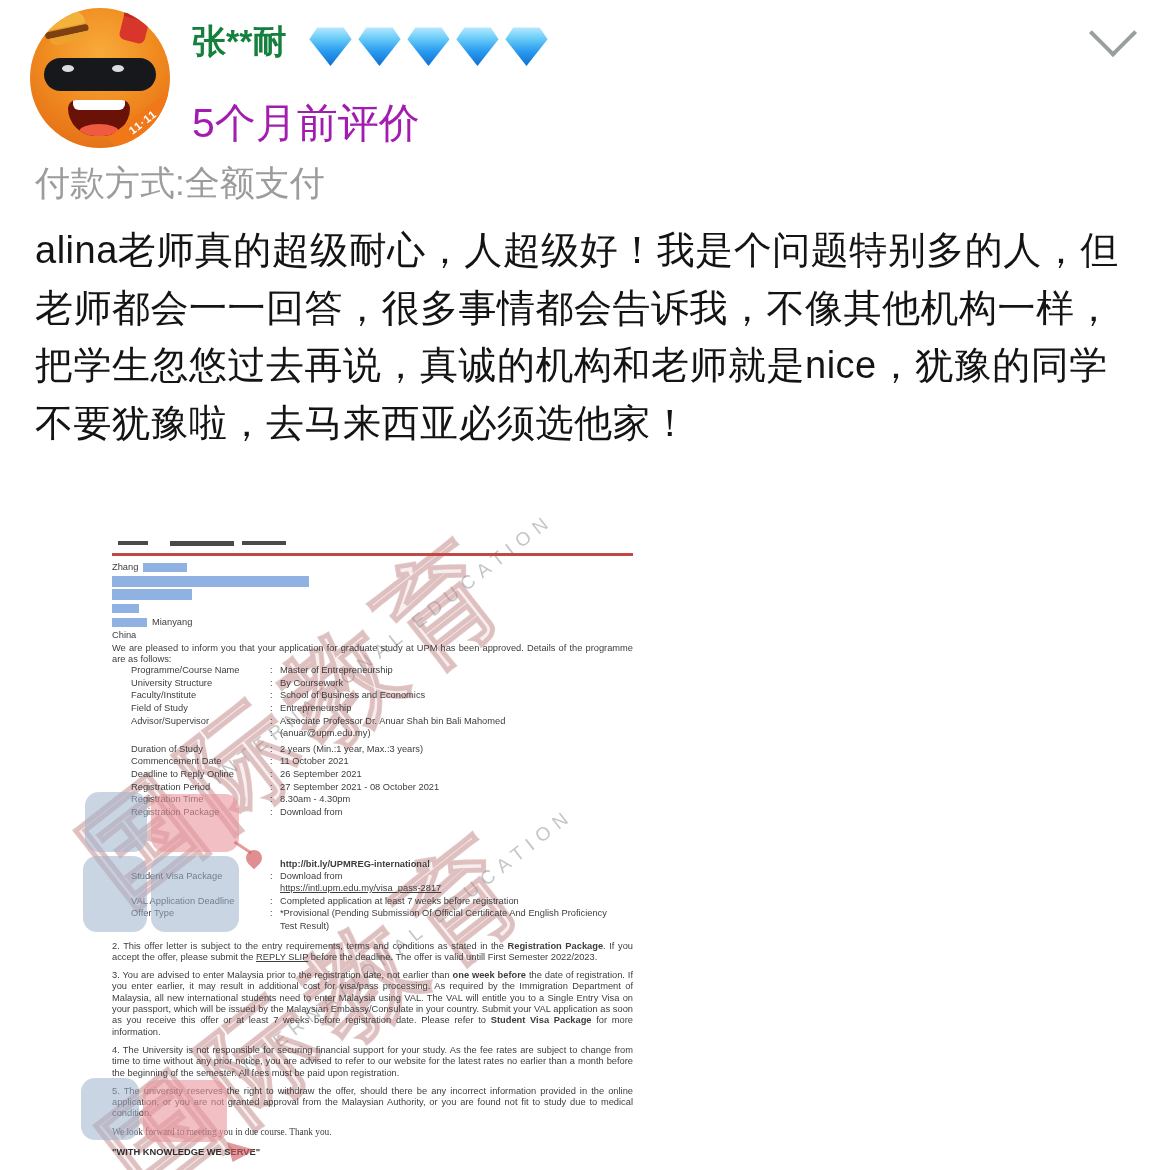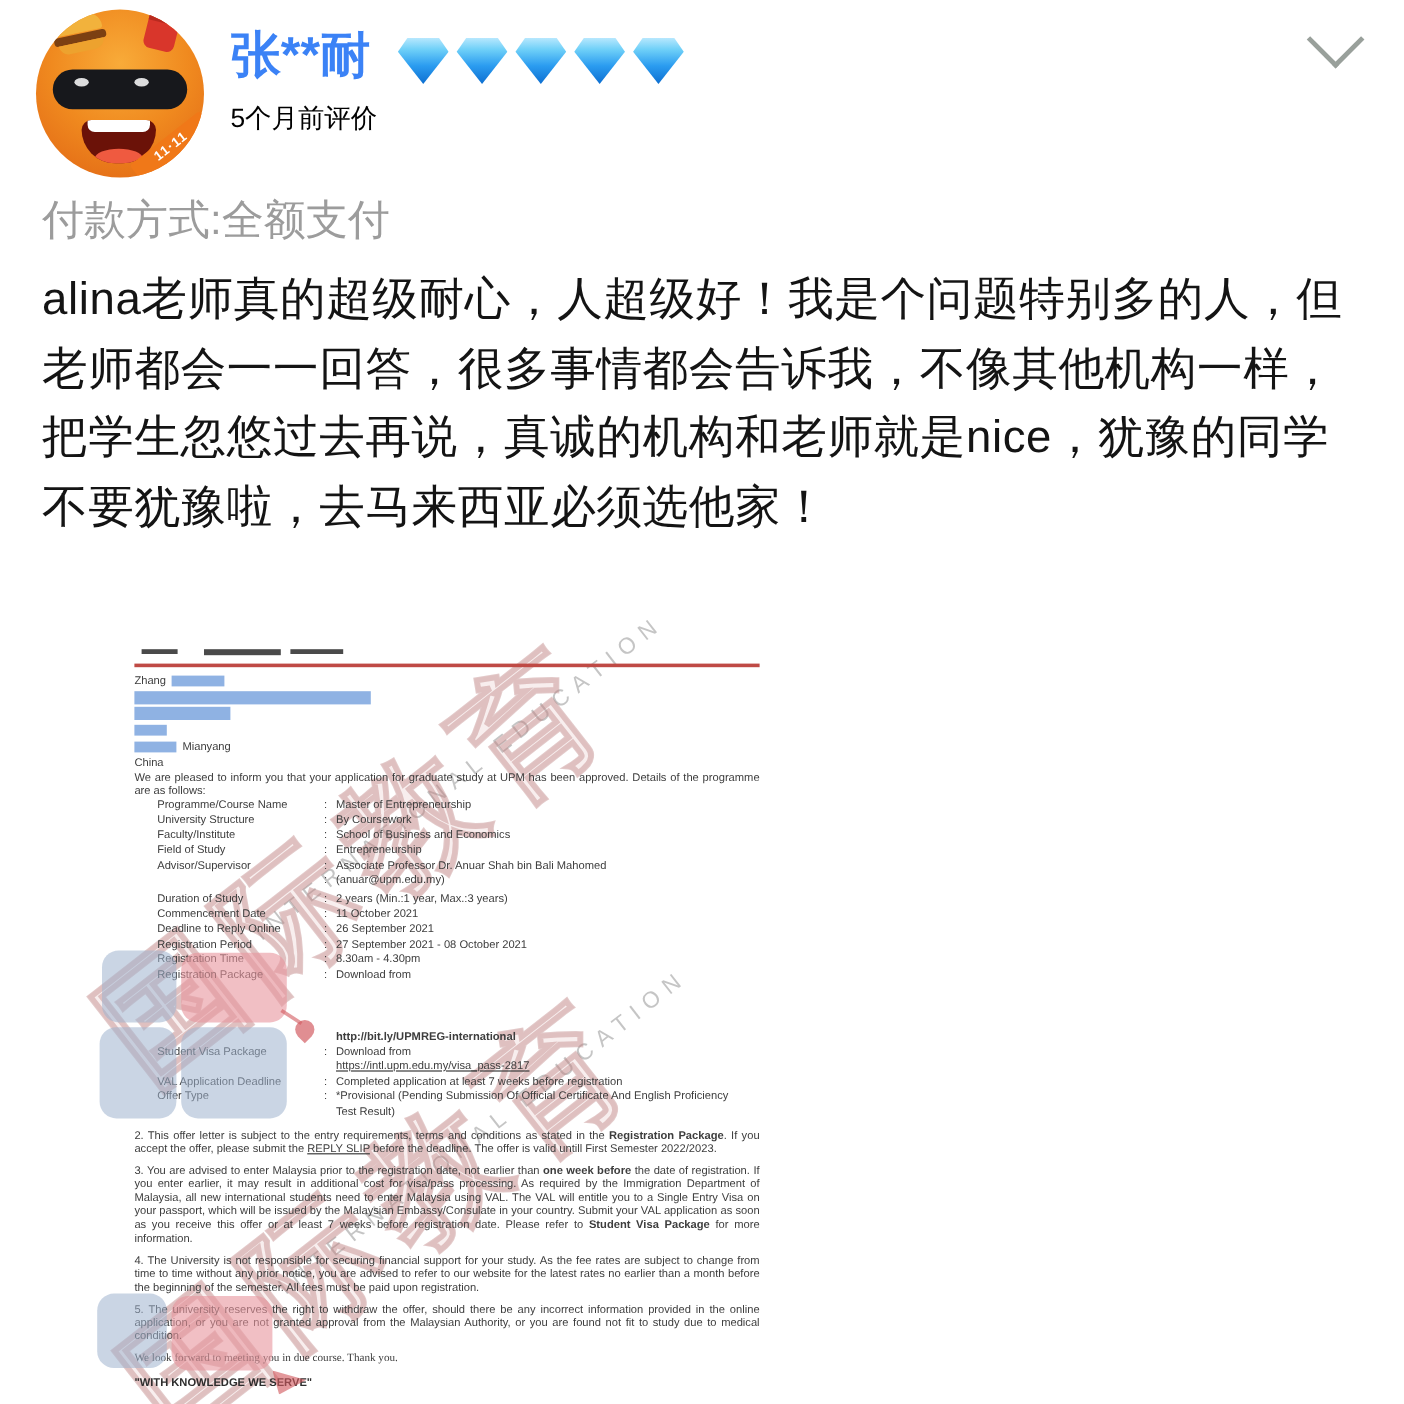--- a/index.html
+++ b/index.html
@@ -23,26 +23,26 @@
   .av-shine2{position:absolute;left:68px;top:7px;width:12px;height:7px;background:rgba(255,255,255,.85);border-radius:50%;}
   .av-mouth{position:absolute;left:38px;top:92px;width:62px;height:36px;background:#6b1208;
     border-radius:10px 10px 34px 34px;overflow:hidden;}
   .av-teeth{position:absolute;left:5px;top:0;width:52px;height:10px;background:#fff;border-radius:0 0 6px 6px;}
   .av-tongue{position:absolute;left:11px;bottom:-4px;width:40px;height:16px;background:#ef5a40;border-radius:50% 50% 0 0;}
   .av-ribbon{position:absolute;right:-10px;bottom:16px;width:74px;height:19px;background:#f07818;
     transform:rotate(-38deg);border-radius:3px;color:#fff;font-size:11px;font-weight:bold;
     text-align:center;line-height:19px;letter-spacing:1px;}
 
   .header-row{position:absolute;left:192px;top:18px;display:flex;align-items:center;gap:22px;}
-  .username{font-size:42px;font-weight:bold;color:#3b82f6;}
+  .username{font-size:34px;font-weight:bold;color:#15803d;}
   .diamonds{display:flex;gap:5px;margin-top:8px;}
   .diamond{width:44px;height:40px;display:inline-block;
     background:linear-gradient(180deg,#c4ecff 0%,#6fd0f8 28%,#2b9cf0 62%,#0d6fd1 100%);
     clip-path:polygon(50% 100%,2% 33%,20% 4%,80% 4%,98% 33%);}
-  .meta{position:absolute;left:192px;top:84px;font-size:22px;color:#000000;}
+  .meta{position:absolute;left:192px;top:96px;font-size:41px;color:#a21caf;}
   .payment{position:absolute;left:35px;top:160px;font-size:35px;color:#9c9c9c;}
   .chevron-wrap{position:absolute;left:1086px;top:10px;width:56px;height:48px;cursor:pointer;}
   .chevron{position:absolute;left:10px;top:6px;width:30px;height:30px;
     border-right:4px solid #99a09b;border-bottom:4px solid #99a09b;transform:rotate(45deg);}
 
   
   .review{position:absolute;left:35px;top:222px;width:1104px;font-size:38px;line-height:57.5px;
     color:#141414;letter-spacing:0.5px;}
 
   

